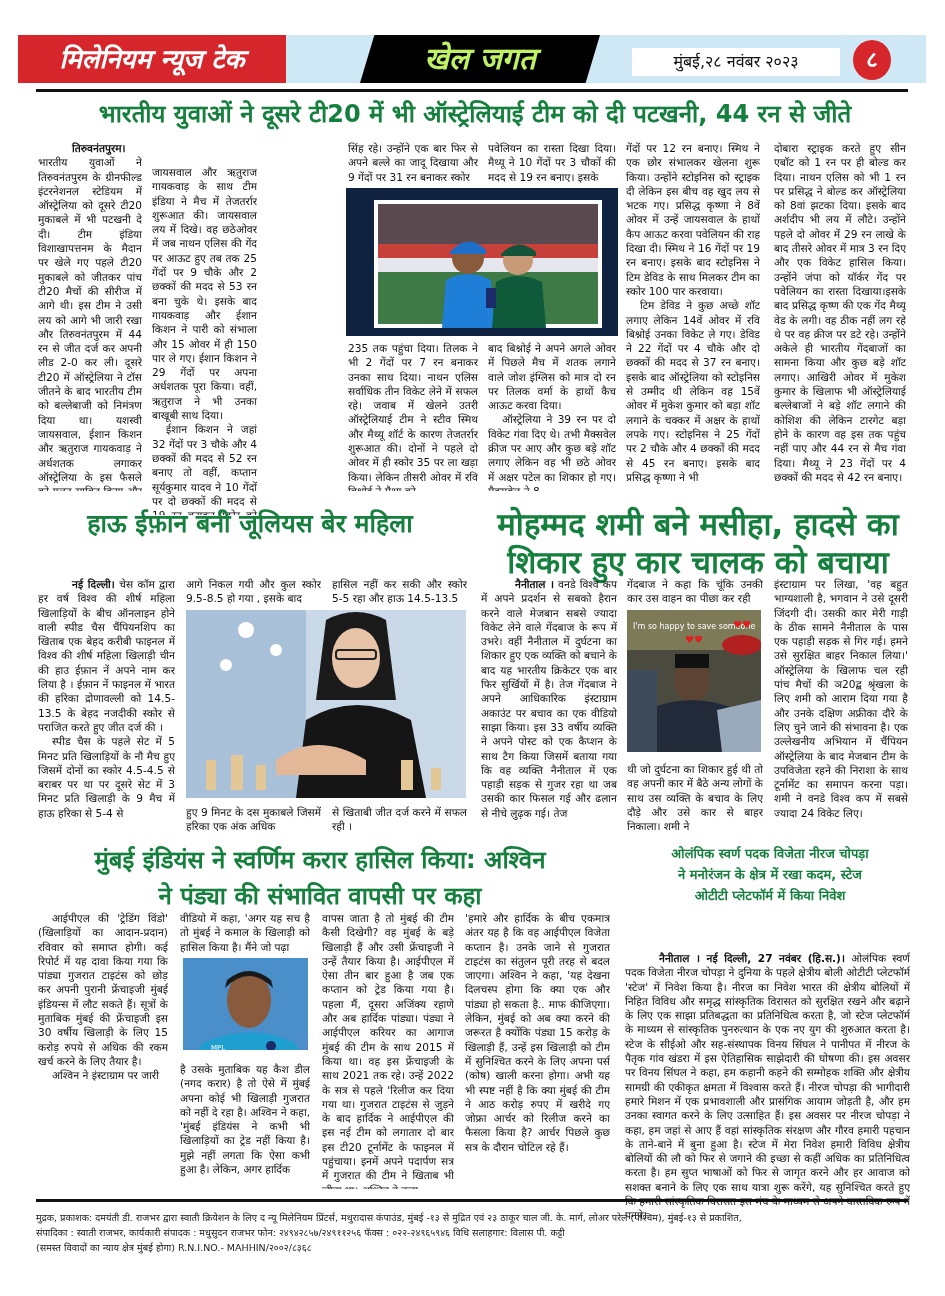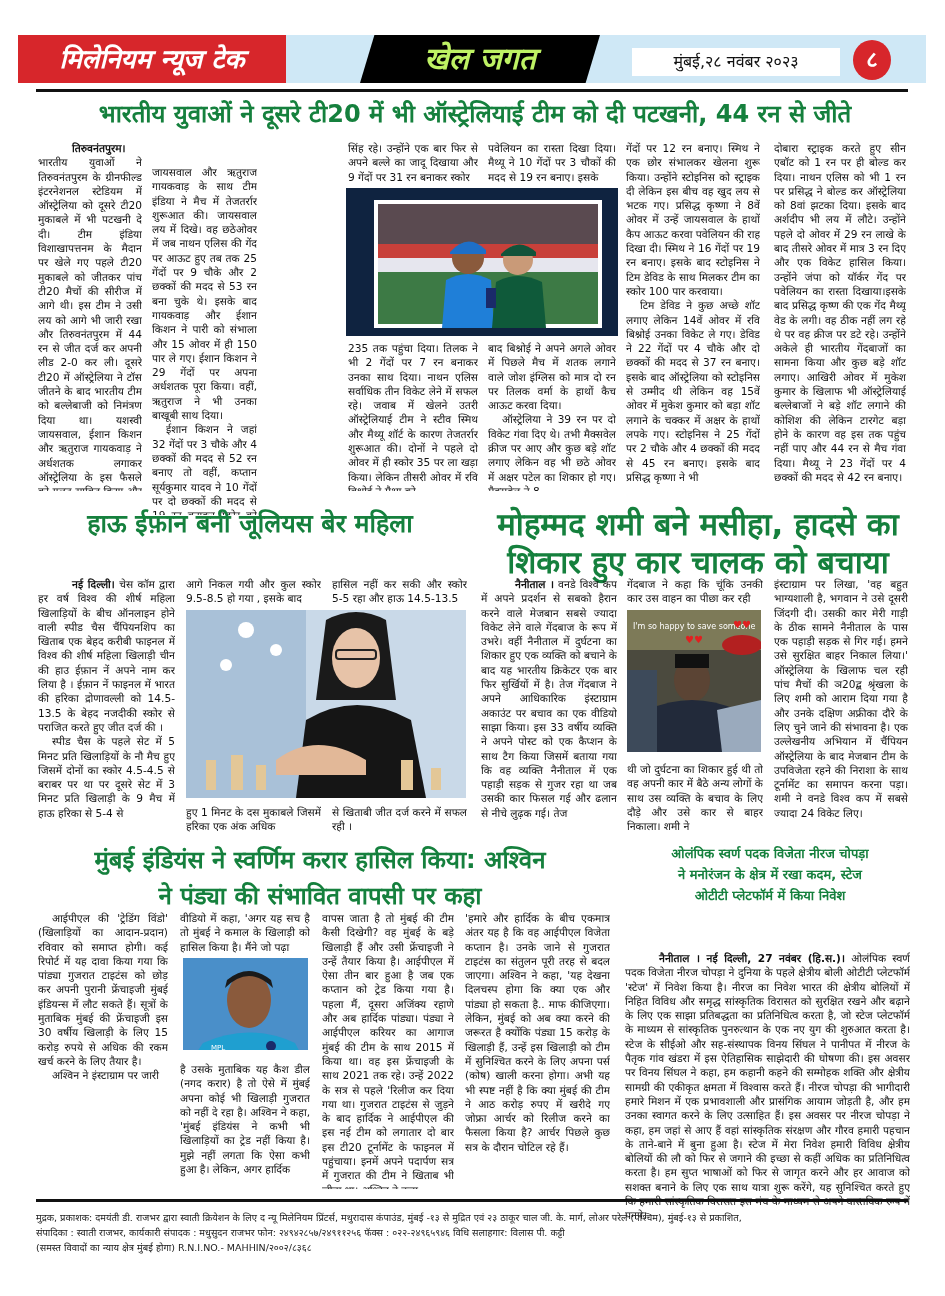--- a/index.html
+++ b/index.html
@@ -109,21 +109,21 @@
     <g fill="#e3c797">
       <rect x="20" y="150" width="10" height="30"></rect>
         <rect x="45" y="145" width="12" height="35"></rect>
       <rect x="70" y="155" width="10" height="25"></rect>
         <rect x="215" y="150" width="12" height="30"></rect>
       <rect x="245" y="158" width="10" height="22"></rect>
     </g>
   </svg>
 </div>
 <div class="abs col" style="left:186px; top:805px; width:135px; height:34px;">
-  <p style="text-indent:0">हुए 1 मिनट के दस मुकाबले जिसमें हरिका एक अंक अधिक</p>
+  <p style="text-indent:0">हुए 9 मिनट के दस मुकाबले जिसमें हरिका एक अंक अधिक</p>
 </div>
 <div class="abs col" style="left:332px; top:805px; width:135px; height:34px;">
   <p style="text-indent:0">से खिताबी जीत दर्ज करने में सफल रही ।</p>
 </div>
 
 <div class="abs hl" style="left:478px; top:505px; width:440px; font-size:31px; line-height:38px;">
   <div>मोहम्मद शमी बने मसीहा, हादसे का</div>
   <div>शिकार हुए कार चालक को बचाया</div>
 </div>
 <div class="abs col" style="left:481px; top:577px; width:136px; height:262px;">

